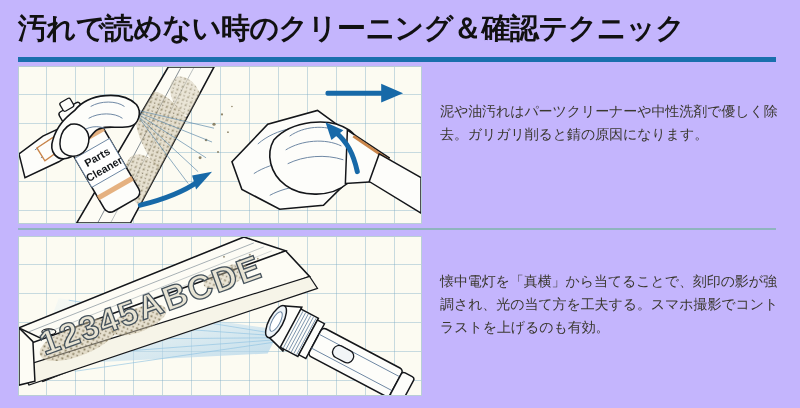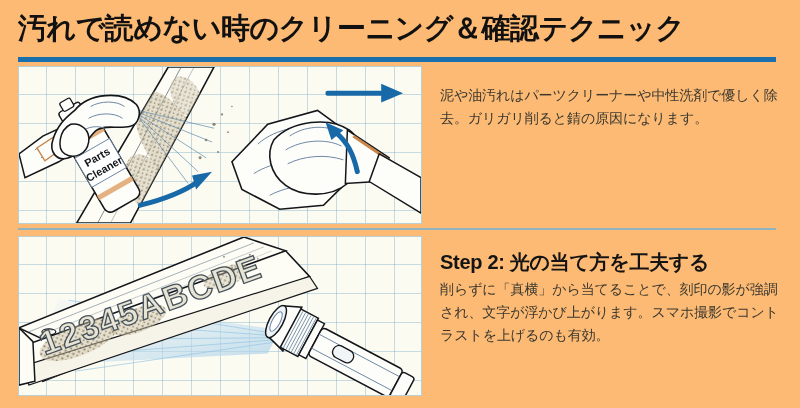--- a/index.html
+++ b/index.html
@@ -10,21 +10,21 @@
   body {
     width: 800px;
     height: 408px;
     font-family: "Liberation Sans", "DejaVu Sans", sans-serif;
     overflow: hidden;
     position: relative;
   }
   .page {
     position: absolute;
     inset: 0;
-    background: #fdba74;
+    background: #c4b5fd;
   }
 
   
   .title {
     position: absolute;
     left: 18px;
     top: 8px;
     width: 764px;
     font-size: 29px;
     font-weight: bold;
@@ -87,21 +87,21 @@
   }
   .step-head {
     font-size: 20px;
     font-weight: bold;
     color: #141414;
     letter-spacing: -0.3px;
     line-height: 24px;
     white-space: nowrap;
   }
   .step-body {
-    margin-top: 4px;
+    margin-top: 20px;
     font-size: 14px;
     color: #3a382f;
     line-height: 23px;
     letter-spacing: -0.1px;
     text-align: left;
   }
   .tc-1 { top: 14px; }
   .tc-2 { top: 14px; }
 </style>
 </head>
@@ -310,18 +310,17 @@
           <line x1="296" y1="120" x2="388" y2="120" stroke="#6d87a3" stroke-width="0.9"></line>
 
           <rect x="316" y="104" width="22" height="13" rx="6" fill="#f2f5f7" stroke="#14161a" stroke-width="1.3"></rect>
 
           <rect x="388" y="98" width="14" height="28" rx="3" fill="#fdfdfa" stroke="#14161a" stroke-width="1.5"></rect>
         </g>
       </svg>
     </div>
 
     <div class="textcol tc-2">
-      <div class="step-head">Step 2: 光の当て方を工夫する</div>
-      <div class="step-body">削らずに「真横」から当てることで、刻印の影が強調され、文字が浮かび上がります。スマホ撮影でコントラストを上げるのも有効。</div>
+      <div class="step-body">懐中電灯を「真横」から当てることで、刻印の影が強調され、光の当て方を工夫する。スマホ撮影でコントラストを上げるのも有効。</div>
     </div>
   </div>
 
 </div>
 
 </body></html>

